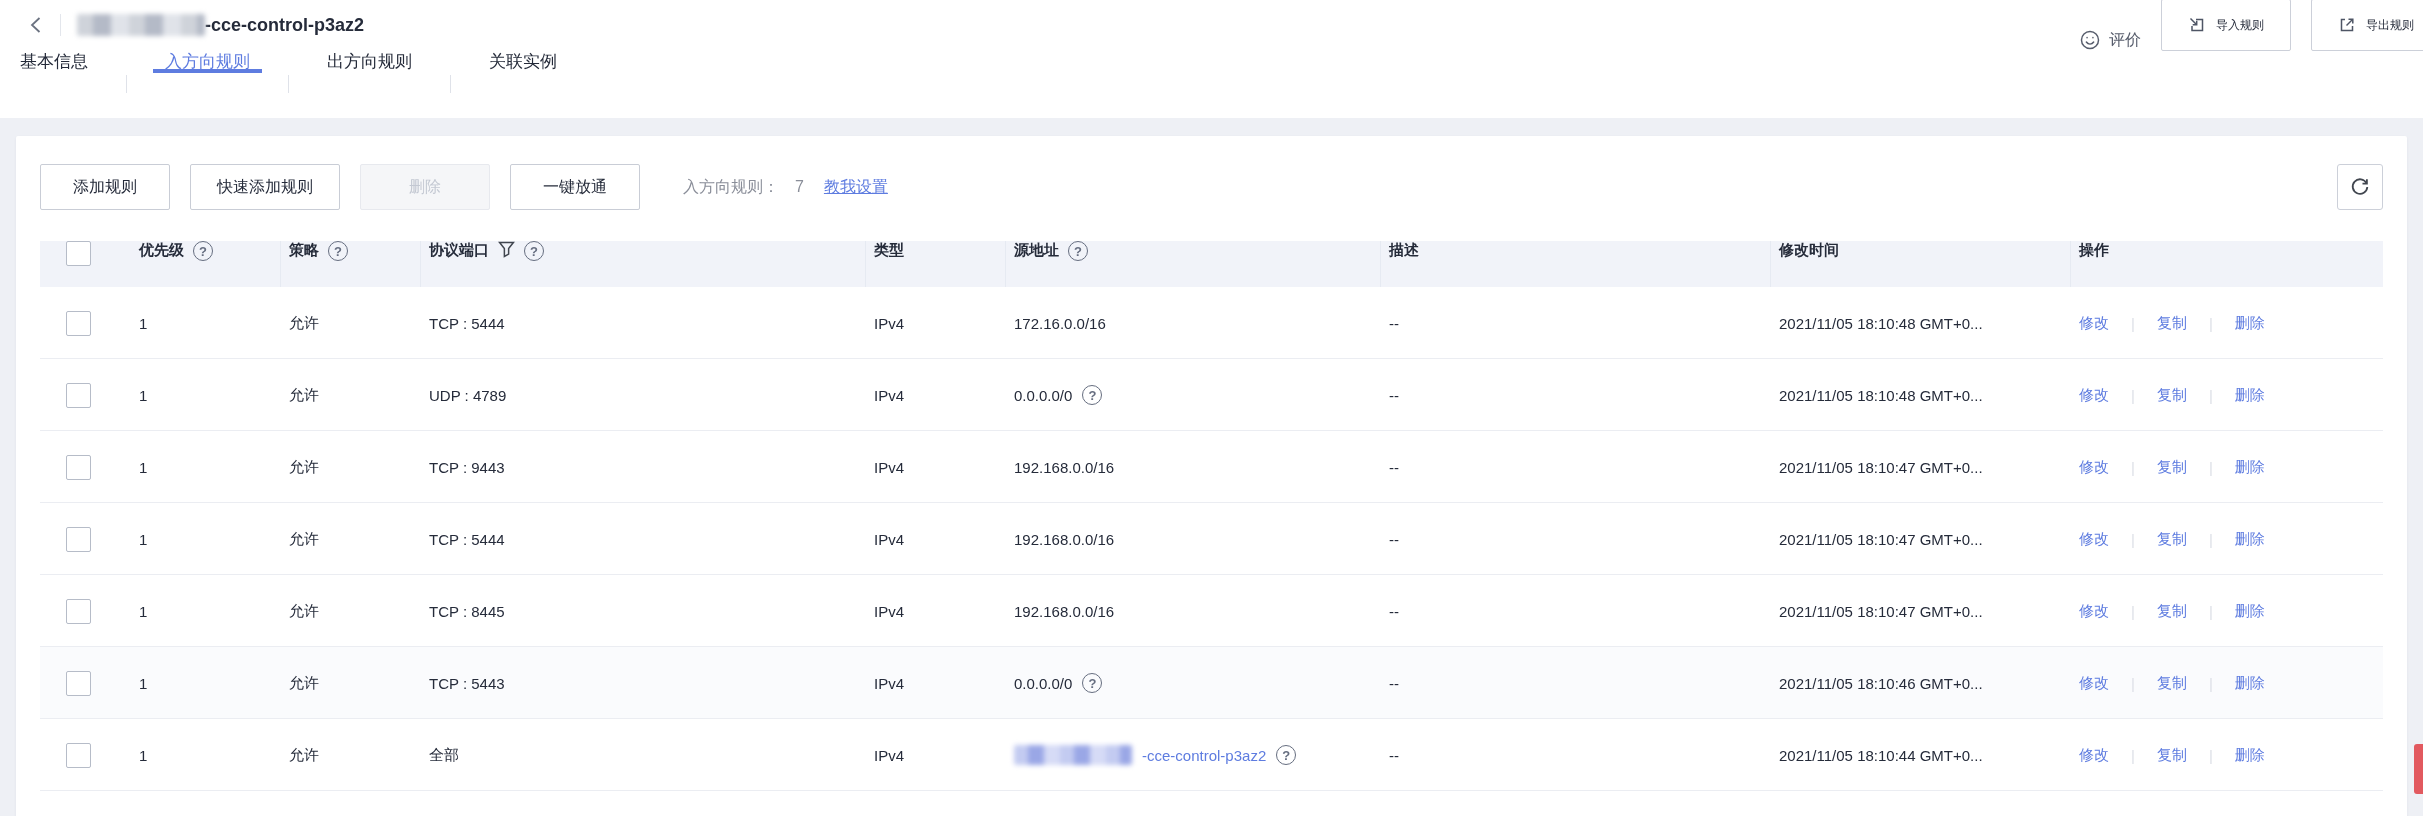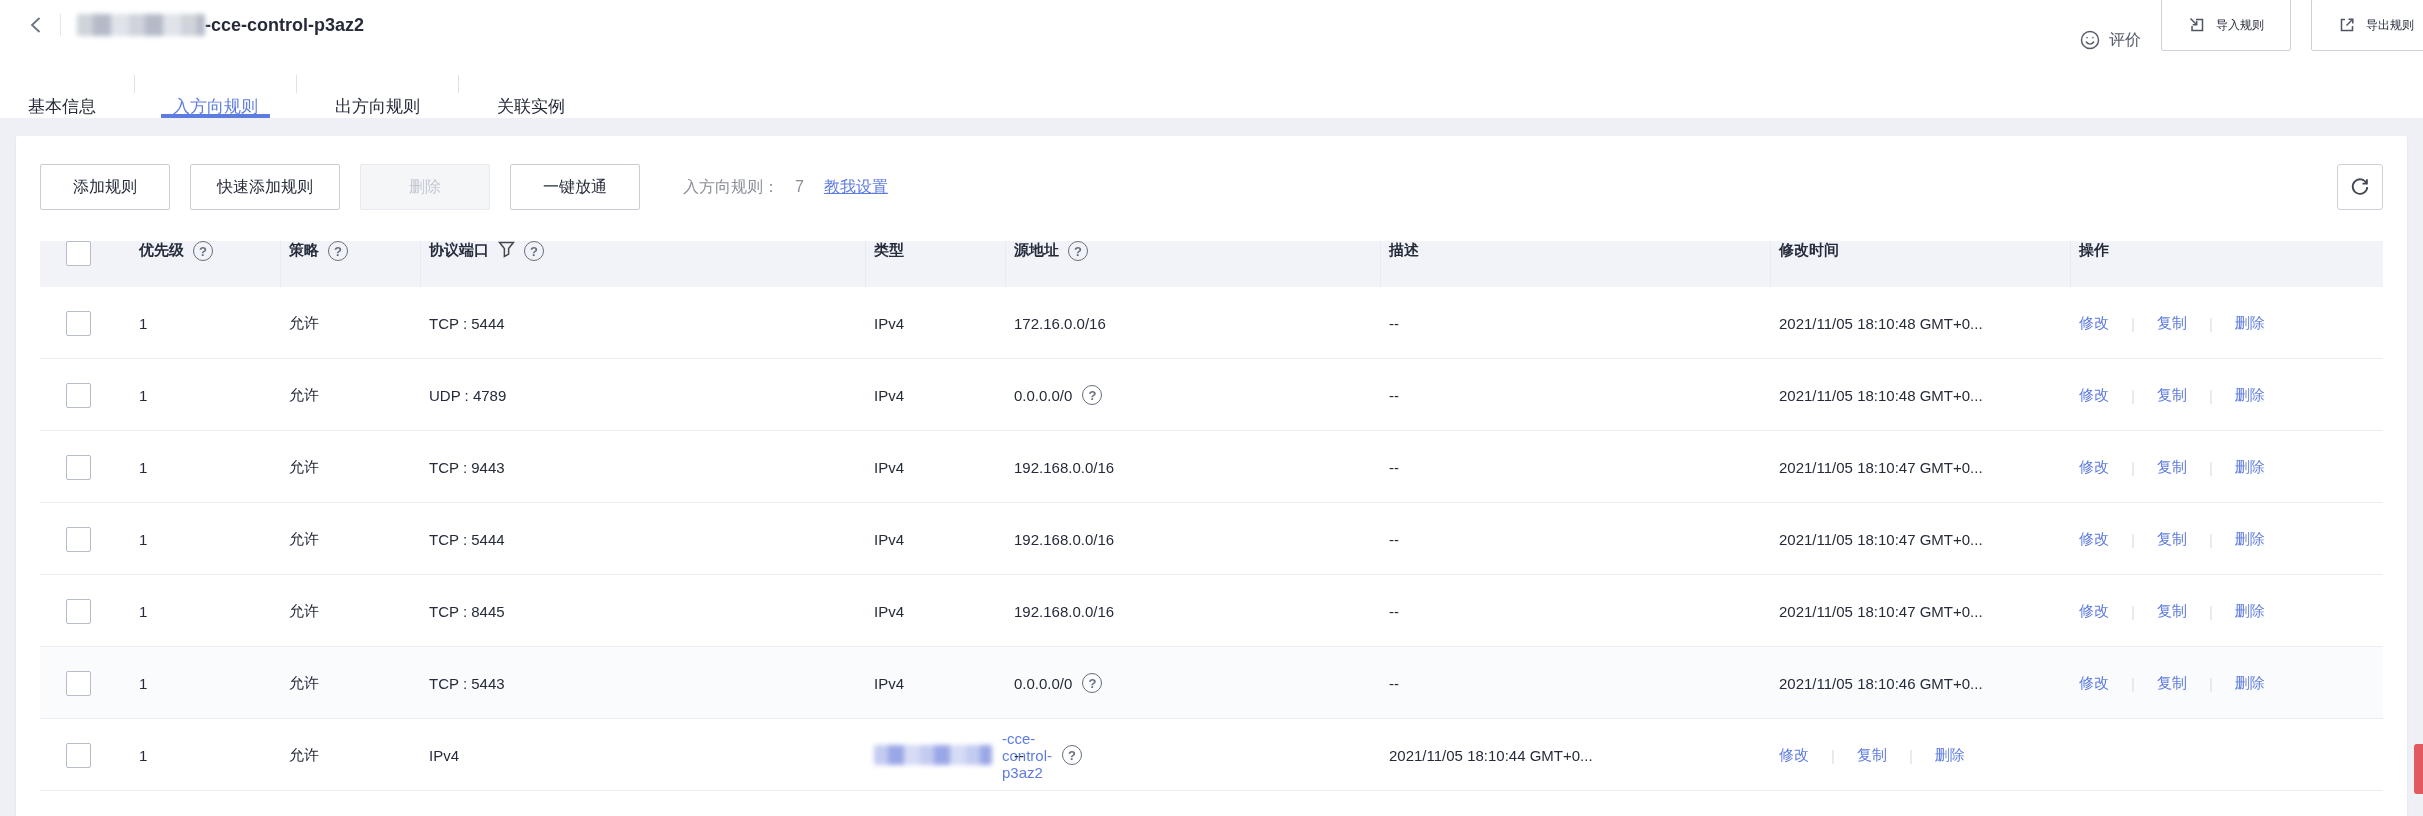--- a/index.html
+++ b/index.html
@@ -33,21 +33,21 @@
   .btn-outline {
     height:52px; padding:0 26px; background:#fff;
     border:1px solid #ccd0d9; border-radius:2px;
     font-size:12px; color:#252b3a; cursor:pointer;
     display:inline-flex; align-items:center; gap:10px;
     font-family:inherit;
   }
   .btn-export { margin-right:-18px; }
 
   
-  .tabs { background:#fff; height:68px; display:flex; align-items:flex-end; padding-left:16px; }
+  .tabs { background:#fff; height:68px; display:flex; align-items:flex-start; padding-left:8px; }
   .tab {
     display:flex; align-items:center; padding:0 12px;
     font-size:17px; color:#252b3a; position:relative; cursor:pointer;
   }
   .tab.active { color:#5e7ce0; }
   .tab.active::after { content:""; position:absolute; left:0; right:0; bottom:0; height:4px; background:#5e7ce0; }
   .tab-divider { width:1px; height:18px; background:#dfe2e9; align-self:center; margin:0 26px; }
 
   
   .card {
@@ -360,20 +360,21 @@
             <a class="op-link">删除</a>
           </div>
   </div>
 
   <div class="row grid-cols">
     <div class="cell cell-check">
       <span class="checkbox"></span>
     </div>
     <div class="cell">1</div>
     <div class="cell">允许</div>
+    <div class="cell">全部</div>
     <div class="cell">IPv4</div>
     <div class="cell">
       <span class="blur-inline"></span>
             <span class="link">-cce-control-p3az2</span>
       <span class="help-icon">?</span>
     </div>
     <div class="cell">--</div>
     <div class="cell">2021/11/05 18:10:44 GMT+0...</div>
     <div class="cell">
             <a class="op-link">修改</a>

